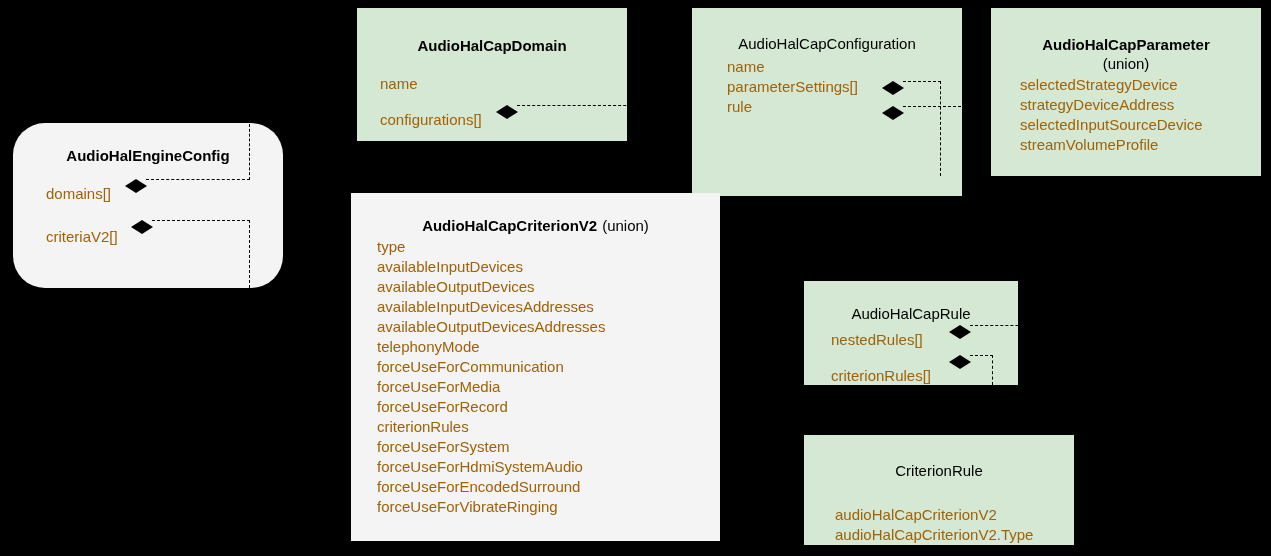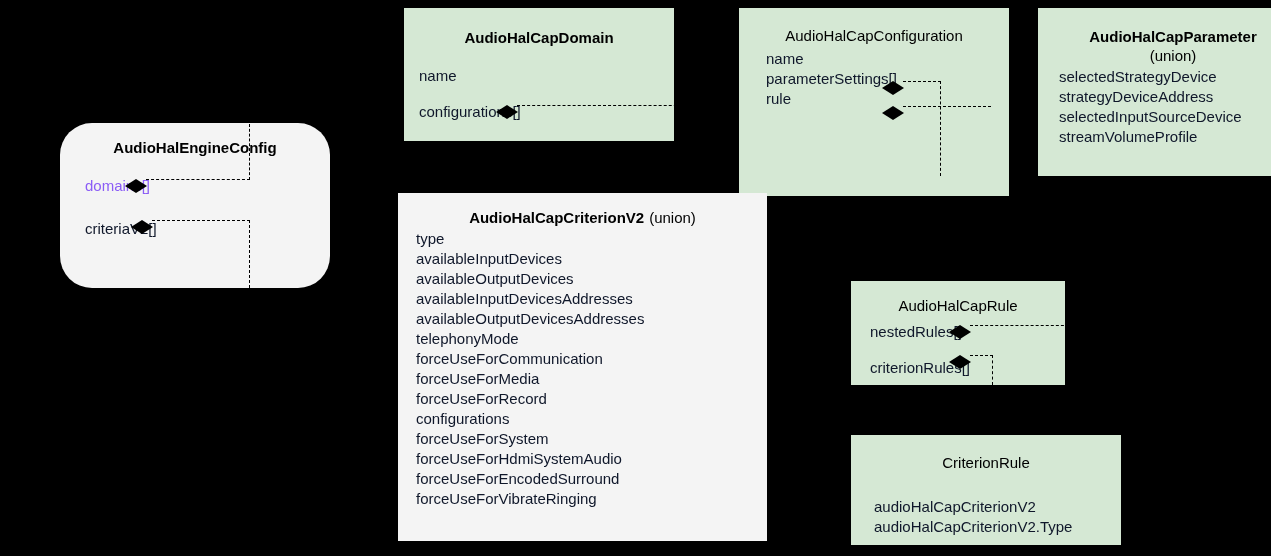--- a/index.html
+++ b/index.html
@@ -11,43 +11,42 @@
     position: relative;
     width: 1271px;
     height: 556px;
     background: #000000;
     overflow: hidden;
     font-family: "Liberation Sans", sans-serif;
   }
   .uml-box {
     position: absolute;
     box-sizing: border-box;
-    padding: 7px;
-    margin-left: 47px;
+    padding: 15px;
   }
   .box-green { background: #d5e8d4; }
   .box-gray  { background: #f4f4f4; }
 
   .box-title {
     text-align: center;
     font-size: 15px;
     color: #000000;
     line-height: 19px;
     white-space: nowrap;
   }
   .box-title.bold { font-weight: bold; }
   .box-title .suffix { font-weight: normal; }
 
   .field {
     font-size: 15px;
-    color: #0f172a;
+    color: #a16207;
     line-height: 20px;
     white-space: nowrap;
   }
-  .field.green-text { color: #8b5cf6; }
+  .field.green-text { color: #a16207; }
 
   
   .conn-h, .conn-v {
     position: absolute;
   }
   .conn-h {
     height: 0;
     border-top: 1.3px dashed #000000;
   }
   .conn-v {
@@ -113,21 +112,21 @@
     </div>
     <div class="field" style="margin-top:2px; margin-left:11px;">type</div>
     <div class="field" style="margin-left:11px;">availableInputDevices</div>
     <div class="field" style="margin-left:11px;">availableOutputDevices</div>
     <div class="field" style="margin-left:11px;">availableInputDevicesAddresses</div>
     <div class="field" style="margin-left:11px;">availableOutputDevicesAddresses</div>
     <div class="field" style="margin-left:11px;">telephonyMode</div>
     <div class="field" style="margin-left:11px;">forceUseForCommunication</div>
     <div class="field" style="margin-left:11px;">forceUseForMedia</div>
     <div class="field" style="margin-left:11px;">forceUseForRecord</div>
-    <div class="field" style="margin-left:11px;">configurations</div>
+    <div class="field" style="margin-left:11px;">criterionRules</div>
     <div class="field" style="margin-left:11px;">forceUseForSystem</div>
     <div class="field" style="margin-left:11px;">forceUseForHdmiSystemAudio</div>
     <div class="field" style="margin-left:11px;">forceUseForEncodedSurround</div>
     <div class="field" style="margin-left:11px;">forceUseForVibrateRinging</div>
   </div>
 
   <div class="uml-box box-green" style="left:804px; top:281px; width:214px; height:104px;">
     <div class="box-title" style="margin-top:8px;">AudioHalCapRule</div>
     <div class="field" style="margin-top:7px; margin-left:12px;">nestedRules[]</div>
     <div class="field" style="margin-top:16px; margin-left:12px;">criterionRules[]</div>

